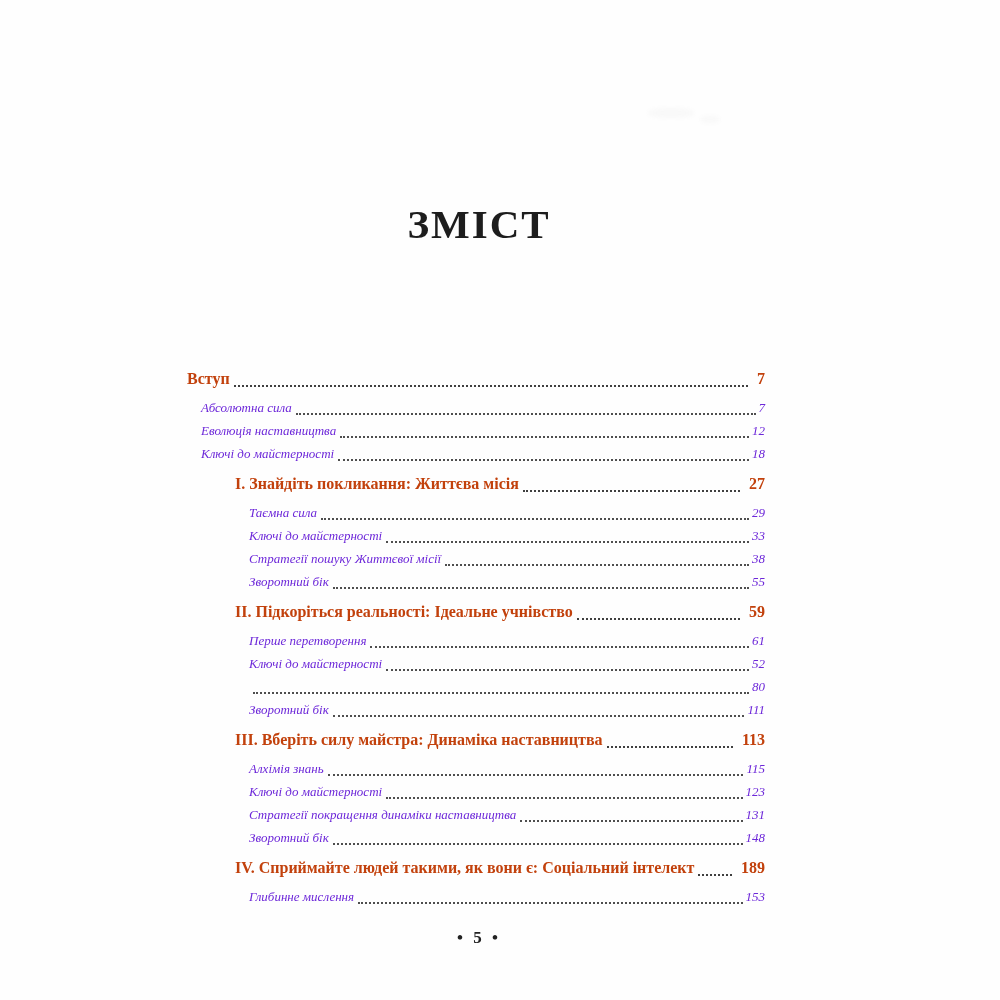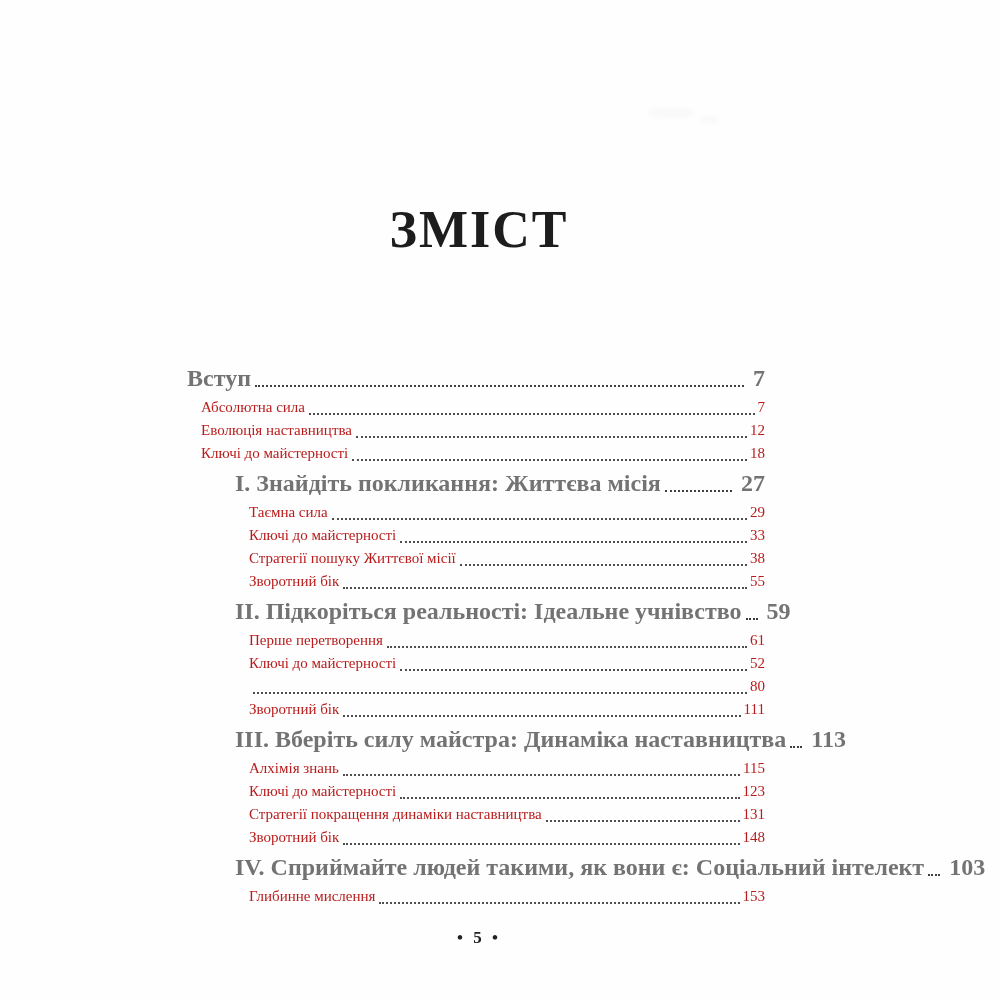--- a/index.html
+++ b/index.html
@@ -26,21 +26,21 @@
   }
   .artifact.a1 { left: 648px; top: 108px; width: 46px; height: 10px; }
   .artifact.a2 { left: 700px; top: 116px; width: 20px; height: 7px; }
 
   .toc-title {
     position: absolute;
     left: 193px;
     width: 572px;
     top: 200px;
     text-align: center;
-    font-size: 52px;
+    font-size: 41px;
     font-weight: bold;
     letter-spacing: 2px;
     color: #1d1d1d;
   }
 
   .toc-list {
     position: absolute;
     left: 187px;
     width: 578px;
     top: 366px;
@@ -56,33 +56,34 @@
     flex: 1 1 auto;
     border-bottom: 2px dotted #4e4e4e;
     margin: 0 3px 4px 4px;
     min-width: 12px;
   }
   .entry-label { white-space: nowrap; }
   .entry-page  { white-space: nowrap; }
 
   .toc-heading {
     font-weight: bold;
-    font-size: 24px;
+    font-size: 16px;
     line-height: 25px;
     margin-bottom: 5px;
-    color: #737373;
+    color: #c2410c;
   }
   .toc-heading .leader { margin-right: 7px; border-bottom-color: #3f3f3f; }
   .toc-heading .entry-page { padding-left: 2px; }
 
   .toc-item {
-    font-size: 15px;
+    font-size: 13px;
     line-height: 23px;
     padding-left: 14px;
-    color: #b91c1c;
+    color: #6d28d9;
+    font-style: italic;
   }
 
   .page-footer {
     position: absolute;
     left: 193px;
     width: 572px;
     top: 928px;
     text-align: center;
     font-size: 17px;
     font-weight: bold;
@@ -219,21 +220,21 @@
     <span class="entry-label">Зворотний бік</span>
     <span class="leader"></span>
     <span class="entry-page">148</span>
   </div>
 </div>
 
   <div class="toc-section">
     <div class="toc-row toc-heading">
       <span class="entry-label">IV. Сприймайте людей такими, як вони є: Соціальний інтелект</span>
       <span class="leader"></span>
-      <span class="entry-page">103</span>
+      <span class="entry-page">189</span>
     </div>
 
   <div class="toc-row toc-item">
     <span class="entry-label">Глибинне мислення</span>
     <span class="leader"></span>
     <span class="entry-page">153</span>
   </div>
 </div>
 </div>
 

